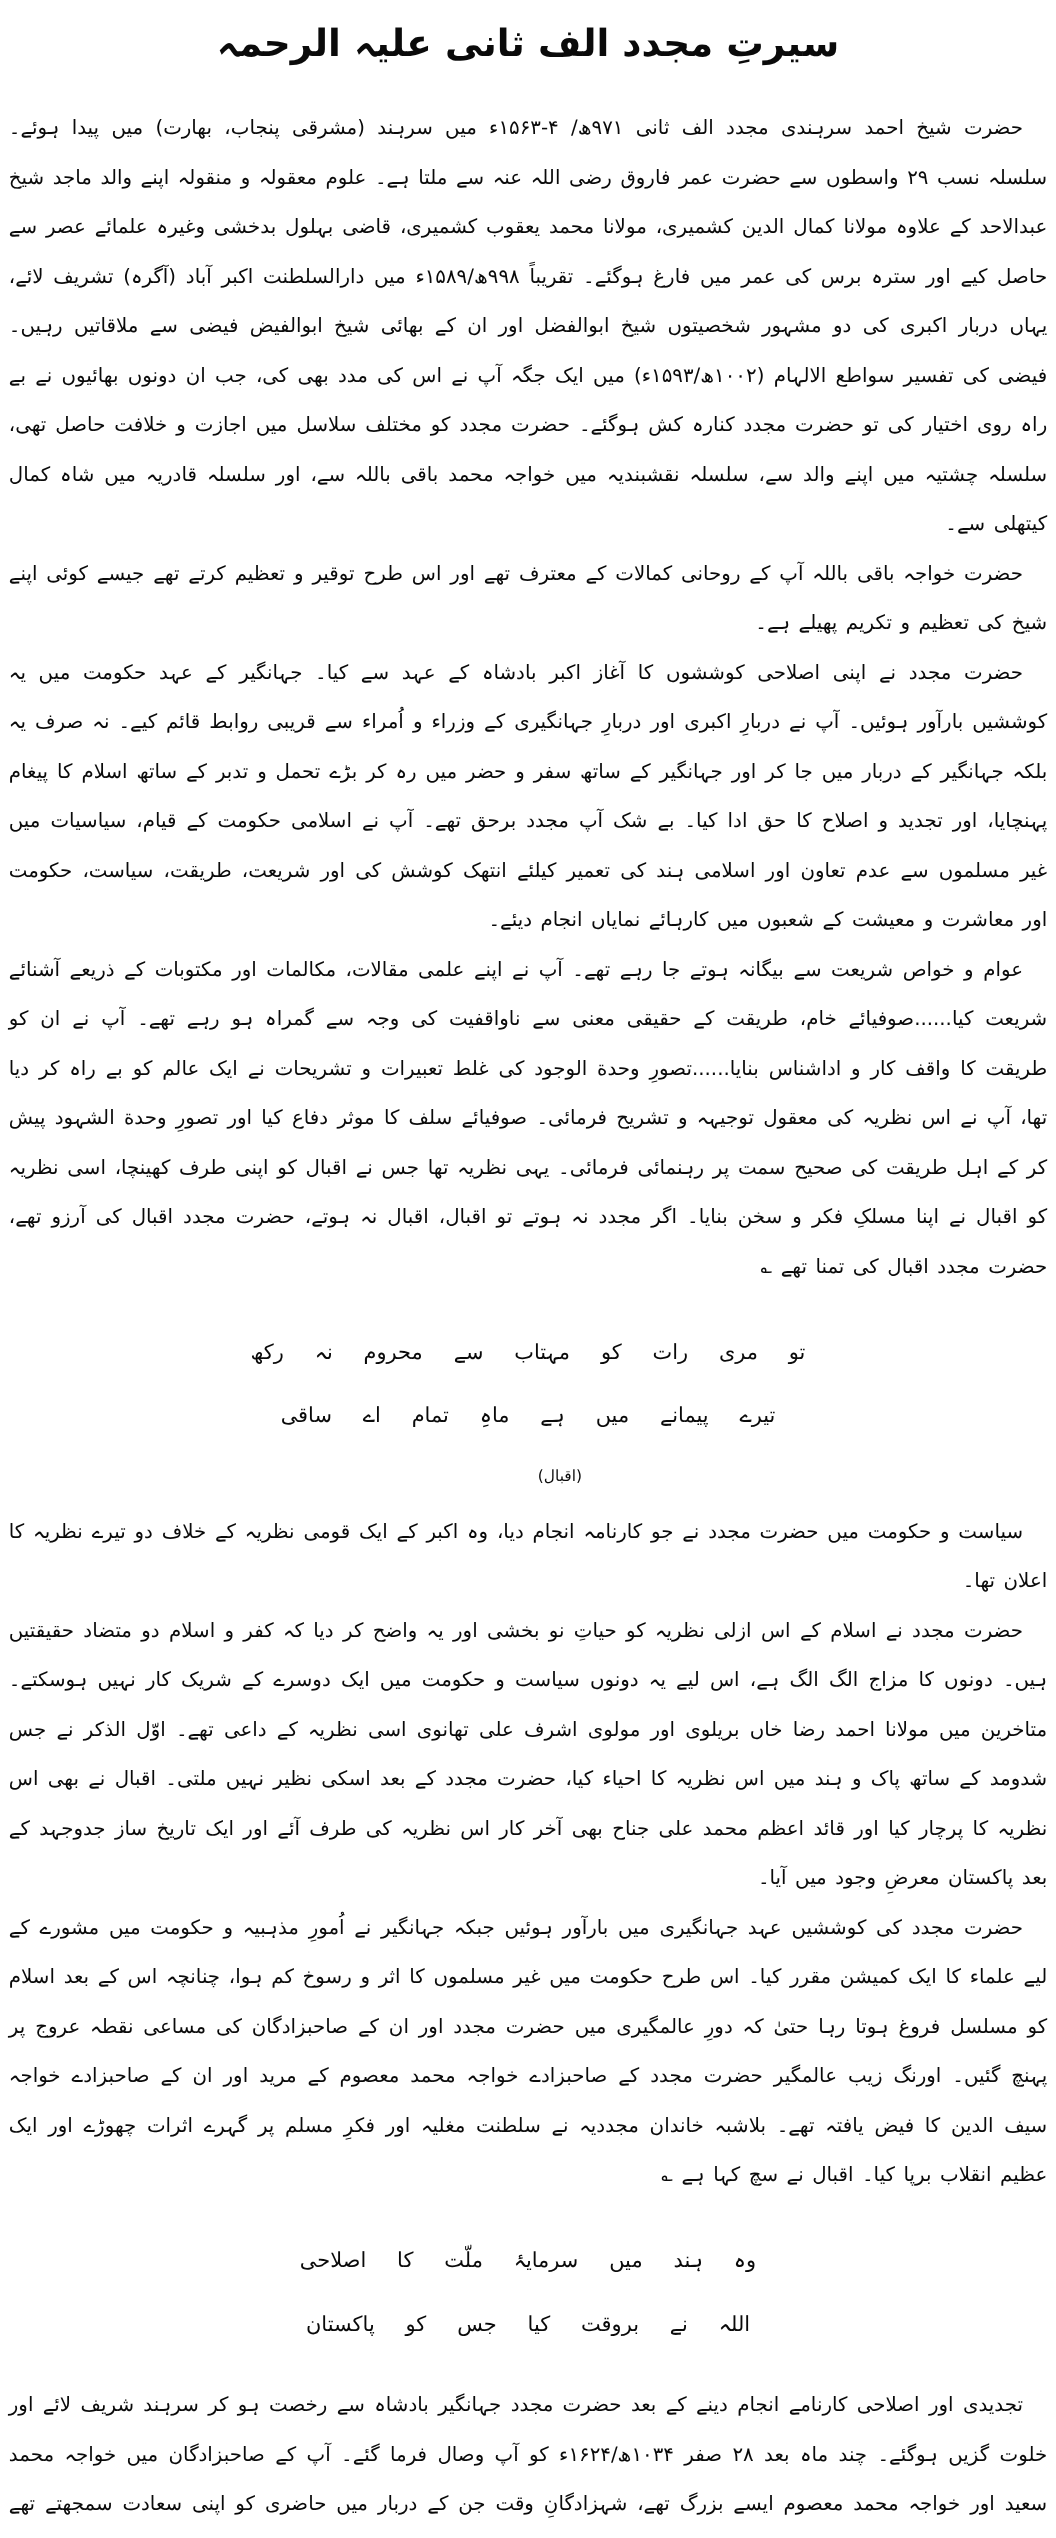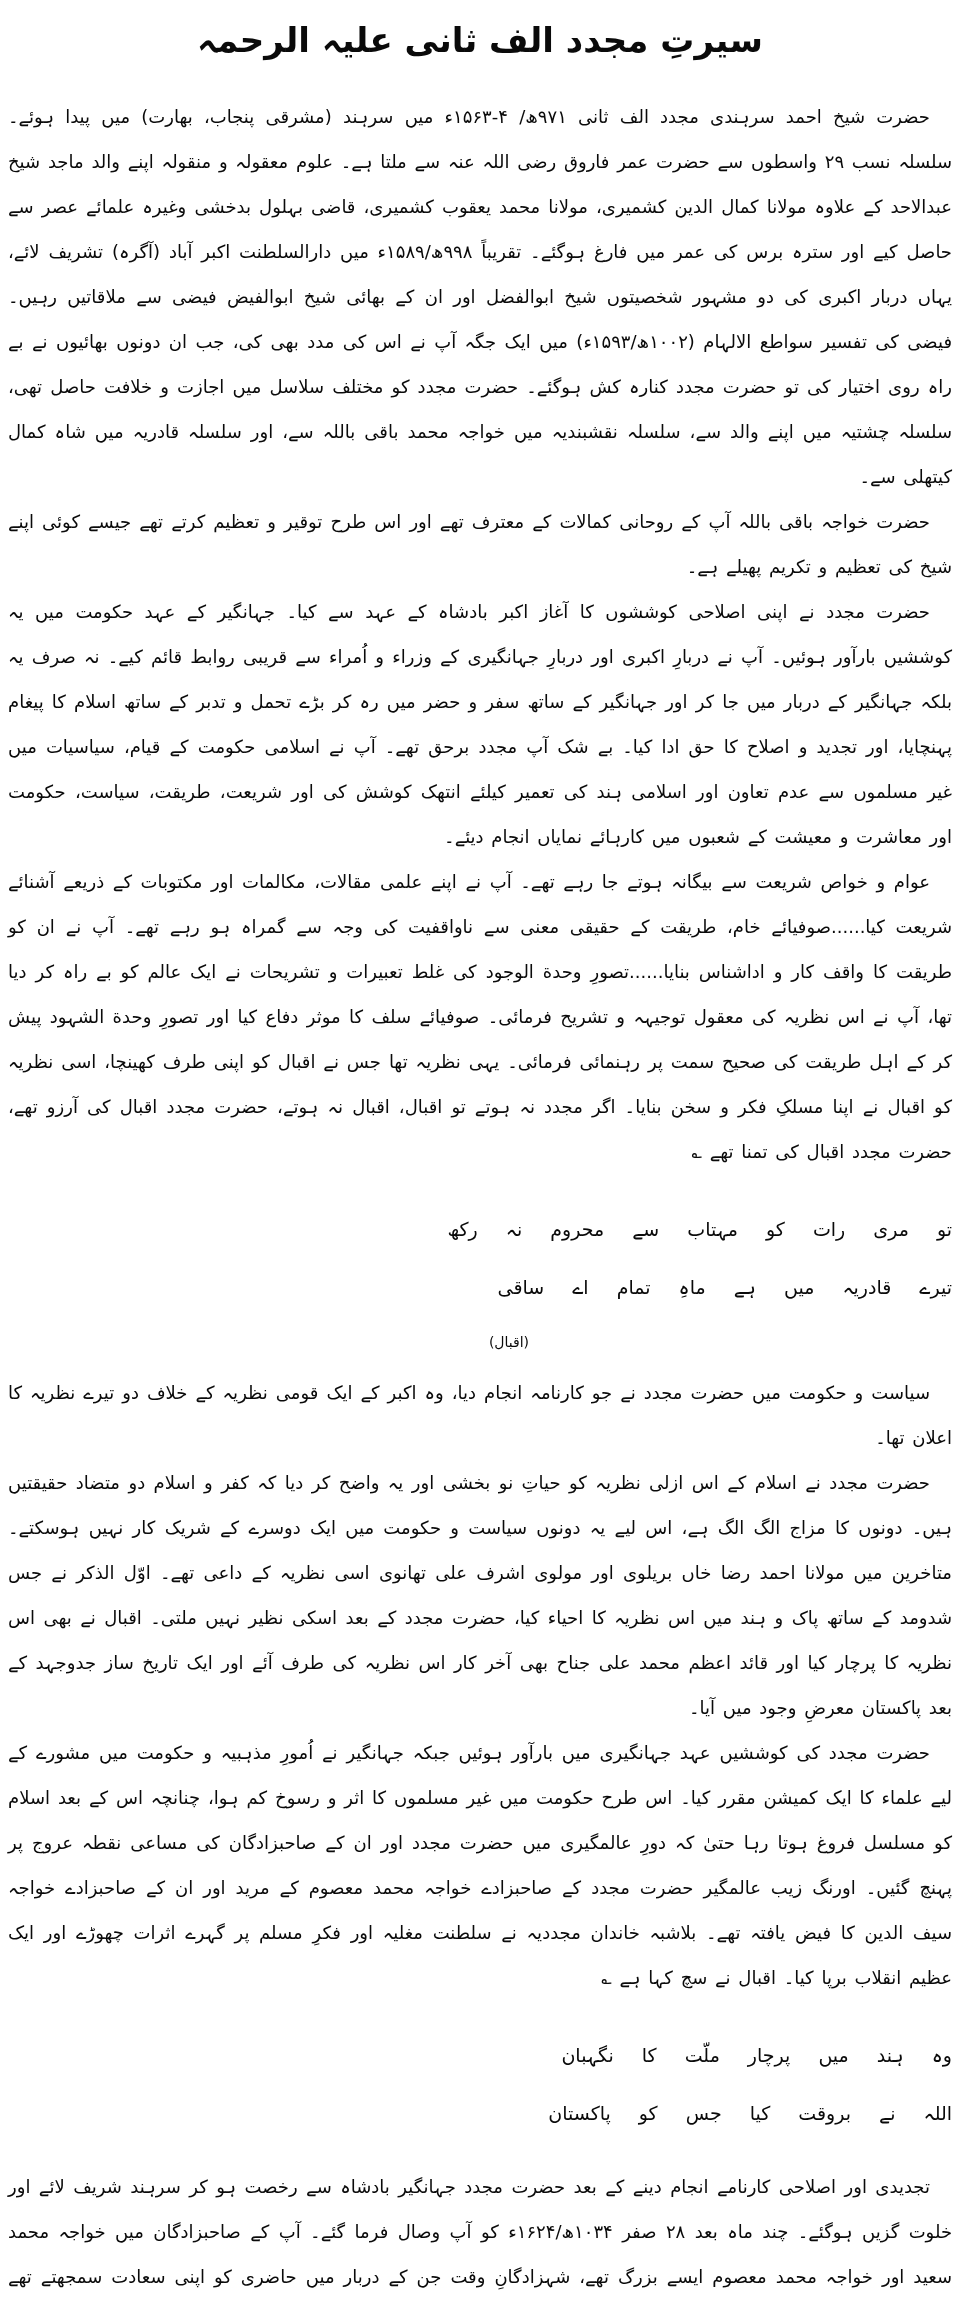--- a/index.html
+++ b/index.html
@@ -29,21 +29,21 @@
   .para {
     font-size: 18px;
     line-height: 45px;
     text-align: justify;
     text-indent: 22px;
     margin: 0;
     word-spacing: 2px;
   }
   .poem {
     margin: 26px 0 0 0;
-    text-align: right;
+    text-align: center;
   }
   .poem .verse {
     font-size: 19px;
     line-height: 58px;
     word-spacing: 22px;
     white-space: nowrap;
   }
   .attribution {
     text-align: center;
     font-size: 14px;
@@ -65,31 +65,31 @@
   <p class="para">حضرت شیخ احمد سرہندی مجدد الف ثانی ۹۷۱ھ/ ۴-۱۵۶۳ء میں سرہند (مشرقی پنجاب، بھارت) میں پیدا ہوئے۔ سلسلہ نسب ۲۹ واسطوں سے حضرت عمر فاروق رضی اللہ عنہ سے ملتا ہے۔ علوم معقولہ و منقولہ اپنے والد ماجد شیخ عبدالاحد کے علاوہ مولانا کمال الدین کشمیری، مولانا محمد یعقوب کشمیری، قاضی بہلول بدخشی وغیرہ علمائے عصر سے حاصل کیے اور سترہ برس کی عمر میں فارغ ہوگئے۔ تقریباً ۹۹۸ھ/۱۵۸۹ء میں دارالسلطنت اکبر آباد (آگرہ) تشریف لائے، یہاں دربار اکبری کی دو مشہور شخصیتوں شیخ ابوالفضل اور ان کے بھائی شیخ ابوالفیض فیضی سے ملاقاتیں رہیں۔ فیضی کی تفسیر سواطع الالہام (۱۰۰۲ھ/۱۵۹۳ء) میں ایک جگہ آپ نے اس کی مدد بھی کی، جب ان دونوں بھائیوں نے بے راہ روی اختیار کی تو حضرت مجدد کنارہ کش ہوگئے۔ حضرت مجدد کو مختلف سلاسل میں اجازت و خلافت حاصل تھی، سلسلہ چشتیہ میں اپنے والد سے، سلسلہ نقشبندیہ میں خواجہ محمد باقی باللہ سے، اور سلسلہ قادریہ میں شاہ کمال کیتھلی سے۔</p>
 
   <p class="para">حضرت خواجہ باقی باللہ آپ کے روحانی کمالات کے معترف تھے اور اس طرح توقیر و تعظیم کرتے تھے جیسے کوئی اپنے شیخ کی تعظیم و تکریم پھیلے ہے۔</p>
 
   <p class="para">حضرت مجدد نے اپنی اصلاحی کوششوں کا آغاز اکبر بادشاہ کے عہد سے کیا۔ جہانگیر کے عہد حکومت میں یہ کوششیں بارآور ہوئیں۔ آپ نے دربارِ اکبری اور دربارِ جہانگیری کے وزراء و اُمراء سے قریبی روابط قائم کیے۔ نہ صرف یہ بلکہ جہانگیر کے دربار میں جا کر اور جہانگیر کے ساتھ سفر و حضر میں رہ کر بڑے تحمل و تدبر کے ساتھ اسلام کا پیغام پہنچایا، اور تجدید و اصلاح کا حق ادا کیا۔ بے شک آپ مجدد برحق تھے۔ آپ نے اسلامی حکومت کے قیام، سیاسیات میں غیر مسلموں سے عدم تعاون اور اسلامی ہند کی تعمیر کیلئے انتھک کوشش کی اور شریعت، طریقت، سیاست، حکومت اور معاشرت و معیشت کے شعبوں میں کارہائے نمایاں انجام دیئے۔</p>
 
   <p class="para">عوام و خواص شریعت سے بیگانہ ہوتے جا رہے تھے۔ آپ نے اپنے علمی مقالات، مکالمات اور مکتوبات کے ذریعے آشنائے شریعت کیا......صوفیائے خام، طریقت کے حقیقی معنی سے ناواقفیت کی وجہ سے گمراہ ہو رہے تھے۔ آپ نے ان کو طریقت کا واقف کار و اداشناس بنایا......تصورِ وحدة الوجود کی غلط تعبیرات و تشریحات نے ایک عالم کو بے راہ کر دیا تھا، آپ نے اس نظریہ کی معقول توجیہہ و تشریح فرمائی۔ صوفیائے سلف کا موثر دفاع کیا اور تصورِ وحدة الشہود پیش کر کے اہل طریقت کی صحیح سمت پر رہنمائی فرمائی۔ یہی نظریہ تھا جس نے اقبال کو اپنی طرف کھینچا، اسی نظریہ کو اقبال نے اپنا مسلکِ فکر و سخن بنایا۔ اگر مجدد نہ ہوتے تو اقبال، اقبال نہ ہوتے، حضرت مجدد اقبال کی آرزو تھے، حضرت مجدد اقبال کی تمنا تھے ؎</p>
 
   <div class="poem">
     <div class="verse">تو مری رات کو مہتاب سے محروم نہ رکھ</div>
-    <div class="verse">تیرے قادریہ میں ہے ماہِ تمام اے ساقی</div>
+    <div class="verse">تیرے پیمانے میں ہے ماہِ تمام اے ساقی</div>
   </div>
 
   <div class="attribution">(اقبال)</div>
 
   <p class="para">سیاست و حکومت میں حضرت مجدد نے جو کارنامہ انجام دیا، وہ اکبر کے ایک قومی نظریہ کے خلاف دو تیرے نظریہ کا اعلان تھا۔</p>
 
   <p class="para">حضرت مجدد نے اسلام کے اس ازلی نظریہ کو حیاتِ نو بخشی اور یہ واضح کر دیا کہ کفر و اسلام دو متضاد حقیقتیں ہیں۔ دونوں کا مزاج الگ الگ ہے، اس لیے یہ دونوں سیاست و حکومت میں ایک دوسرے کے شریک کار نہیں ہوسکتے۔ متاخرین میں مولانا احمد رضا خاں بریلوی اور مولوی اشرف علی تھانوی اسی نظریہ کے داعی تھے۔ اوّل الذکر نے جس شدومد کے ساتھ پاک و ہند میں اس نظریہ کا احیاء کیا، حضرت مجدد کے بعد اسکی نظیر نہیں ملتی۔ اقبال نے بھی اس نظریہ کا پرچار کیا اور قائد اعظم محمد علی جناح بھی آخر کار اس نظریہ کی طرف آئے اور ایک تاریخ ساز جدوجہد کے بعد پاکستان معرضِ وجود میں آیا۔</p>
 
   <p class="para">حضرت مجدد کی کوششیں عہد جہانگیری میں بارآور ہوئیں جبکہ جہانگیر نے اُمورِ مذہبیہ و حکومت میں مشورے کے لیے علماء کا ایک کمیشن مقرر کیا۔ اس طرح حکومت میں غیر مسلموں کا اثر و رسوخ کم ہوا، چنانچہ اس کے بعد اسلام کو مسلسل فروغ ہوتا رہا حتیٰ کہ دورِ عالمگیری میں حضرت مجدد اور ان کے صاحبزادگان کی مساعی نقطہ عروج پر پہنچ گئیں۔ اورنگ زیب عالمگیر حضرت مجدد کے صاحبزادے خواجہ محمد معصوم کے مرید اور ان کے صاحبزادے خواجہ سیف الدین کا فیض یافتہ تھے۔ بلاشبہ خاندان مجددیہ نے سلطنت مغلیہ اور فکرِ مسلم پر گہرے اثرات چھوڑے اور ایک عظیم انقلاب برپا کیا۔ اقبال نے سچ کہا ہے ؎</p>
 
   <div class="poem poem-gap-after">
-    <div class="verse">وہ ہند میں پرچار ملّت کا نگہبان</div>
+    <div class="verse">وہ ہند میں سرمایۂ ملّت کا اصلاحی</div>
     <div class="verse">اللہ نے بروقت کیا جس کو پاکستان</div>
   </div>
 
   <p class="para">تجدیدی اور اصلاحی کارنامے انجام دینے کے بعد حضرت مجدد جہانگیر بادشاہ سے رخصت ہو کر سرہند شریف لائے اور خلوت گزیں ہوگئے۔ چند ماہ بعد ۲۸ صفر ۱۰۳۴ھ/۱۶۲۴ء کو آپ وصال فرما گئے۔ آپ کے صاحبزادگان میں خواجہ محمد سعید اور خواجہ محمد معصوم ایسے بزرگ تھے، شہزادگانِ وقت جن کے دربار میں حاضری کو اپنی سعادت سمجھتے تھے اور شاہانِ وقت جن کی سرپرستی پر فخر کرتے تھے......تصانیف میں مکتوبات شریف کی تین مجلدات علم و حکمت کا خزانہ ہیں اور حضرت مجدد کی زندہ کرامت......خلفاء نہ صرف پاک و ہند بلکہ بلاد اسلامیہ میں پھیلے ہوئے تھے۔ اللہ اکبر! سرہند سے اُٹھنے والی وہ روشنی جس کا مشاہدہ خواجہ باقی باللہ نے کیا تھا، کہاں کہاں پہنچی اور کس کس کو منور کر گئی۔</p>
 
 </div>
 
 </body></html>

